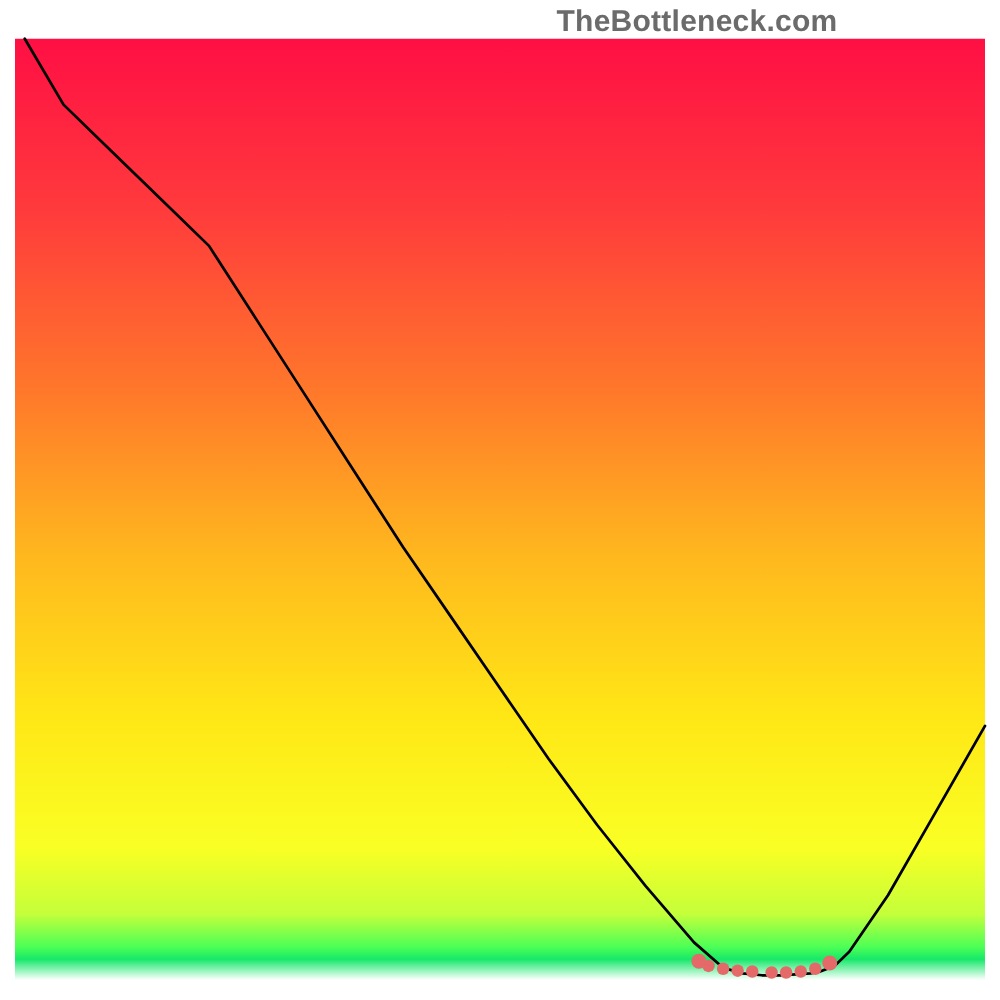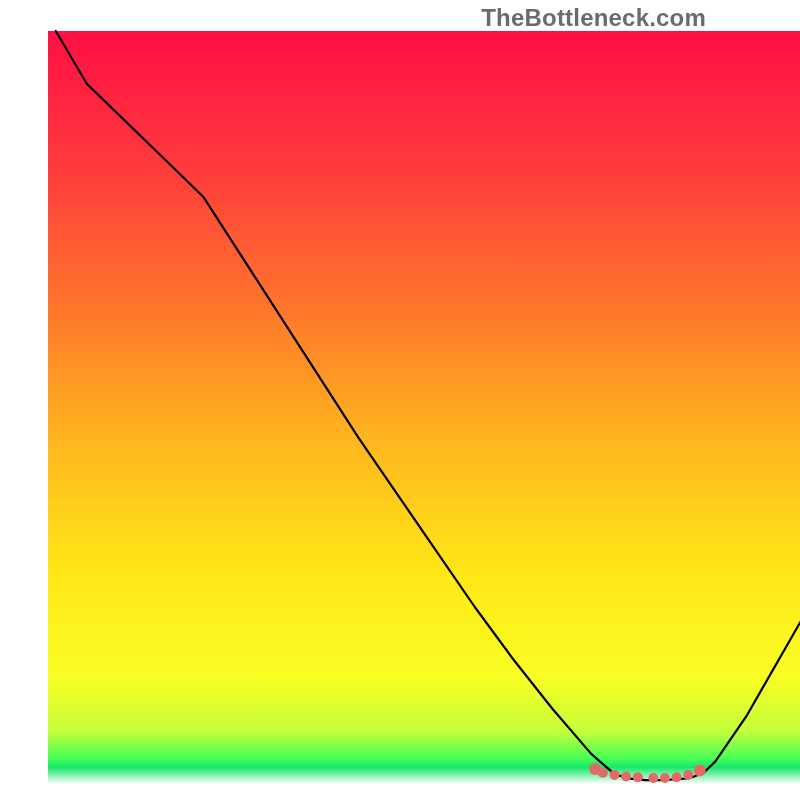--- a/index.html
+++ b/index.html
@@ -7,21 +7,20 @@
     padding: 0;
     width: 800px;
     height: 800px;
     overflow: hidden;
     background: #fff;
   }
   .chart-wrap {
     position: relative;
     width: 680px;
     height: 800px;
-    margin-left: 36px;
   }
   svg {
     display: block;
   }
   .watermark {
     position: absolute;
     top: 4px;
     right: 10px;
     font-family: Arial, Helvetica, sans-serif;
     font-size: 24px;

